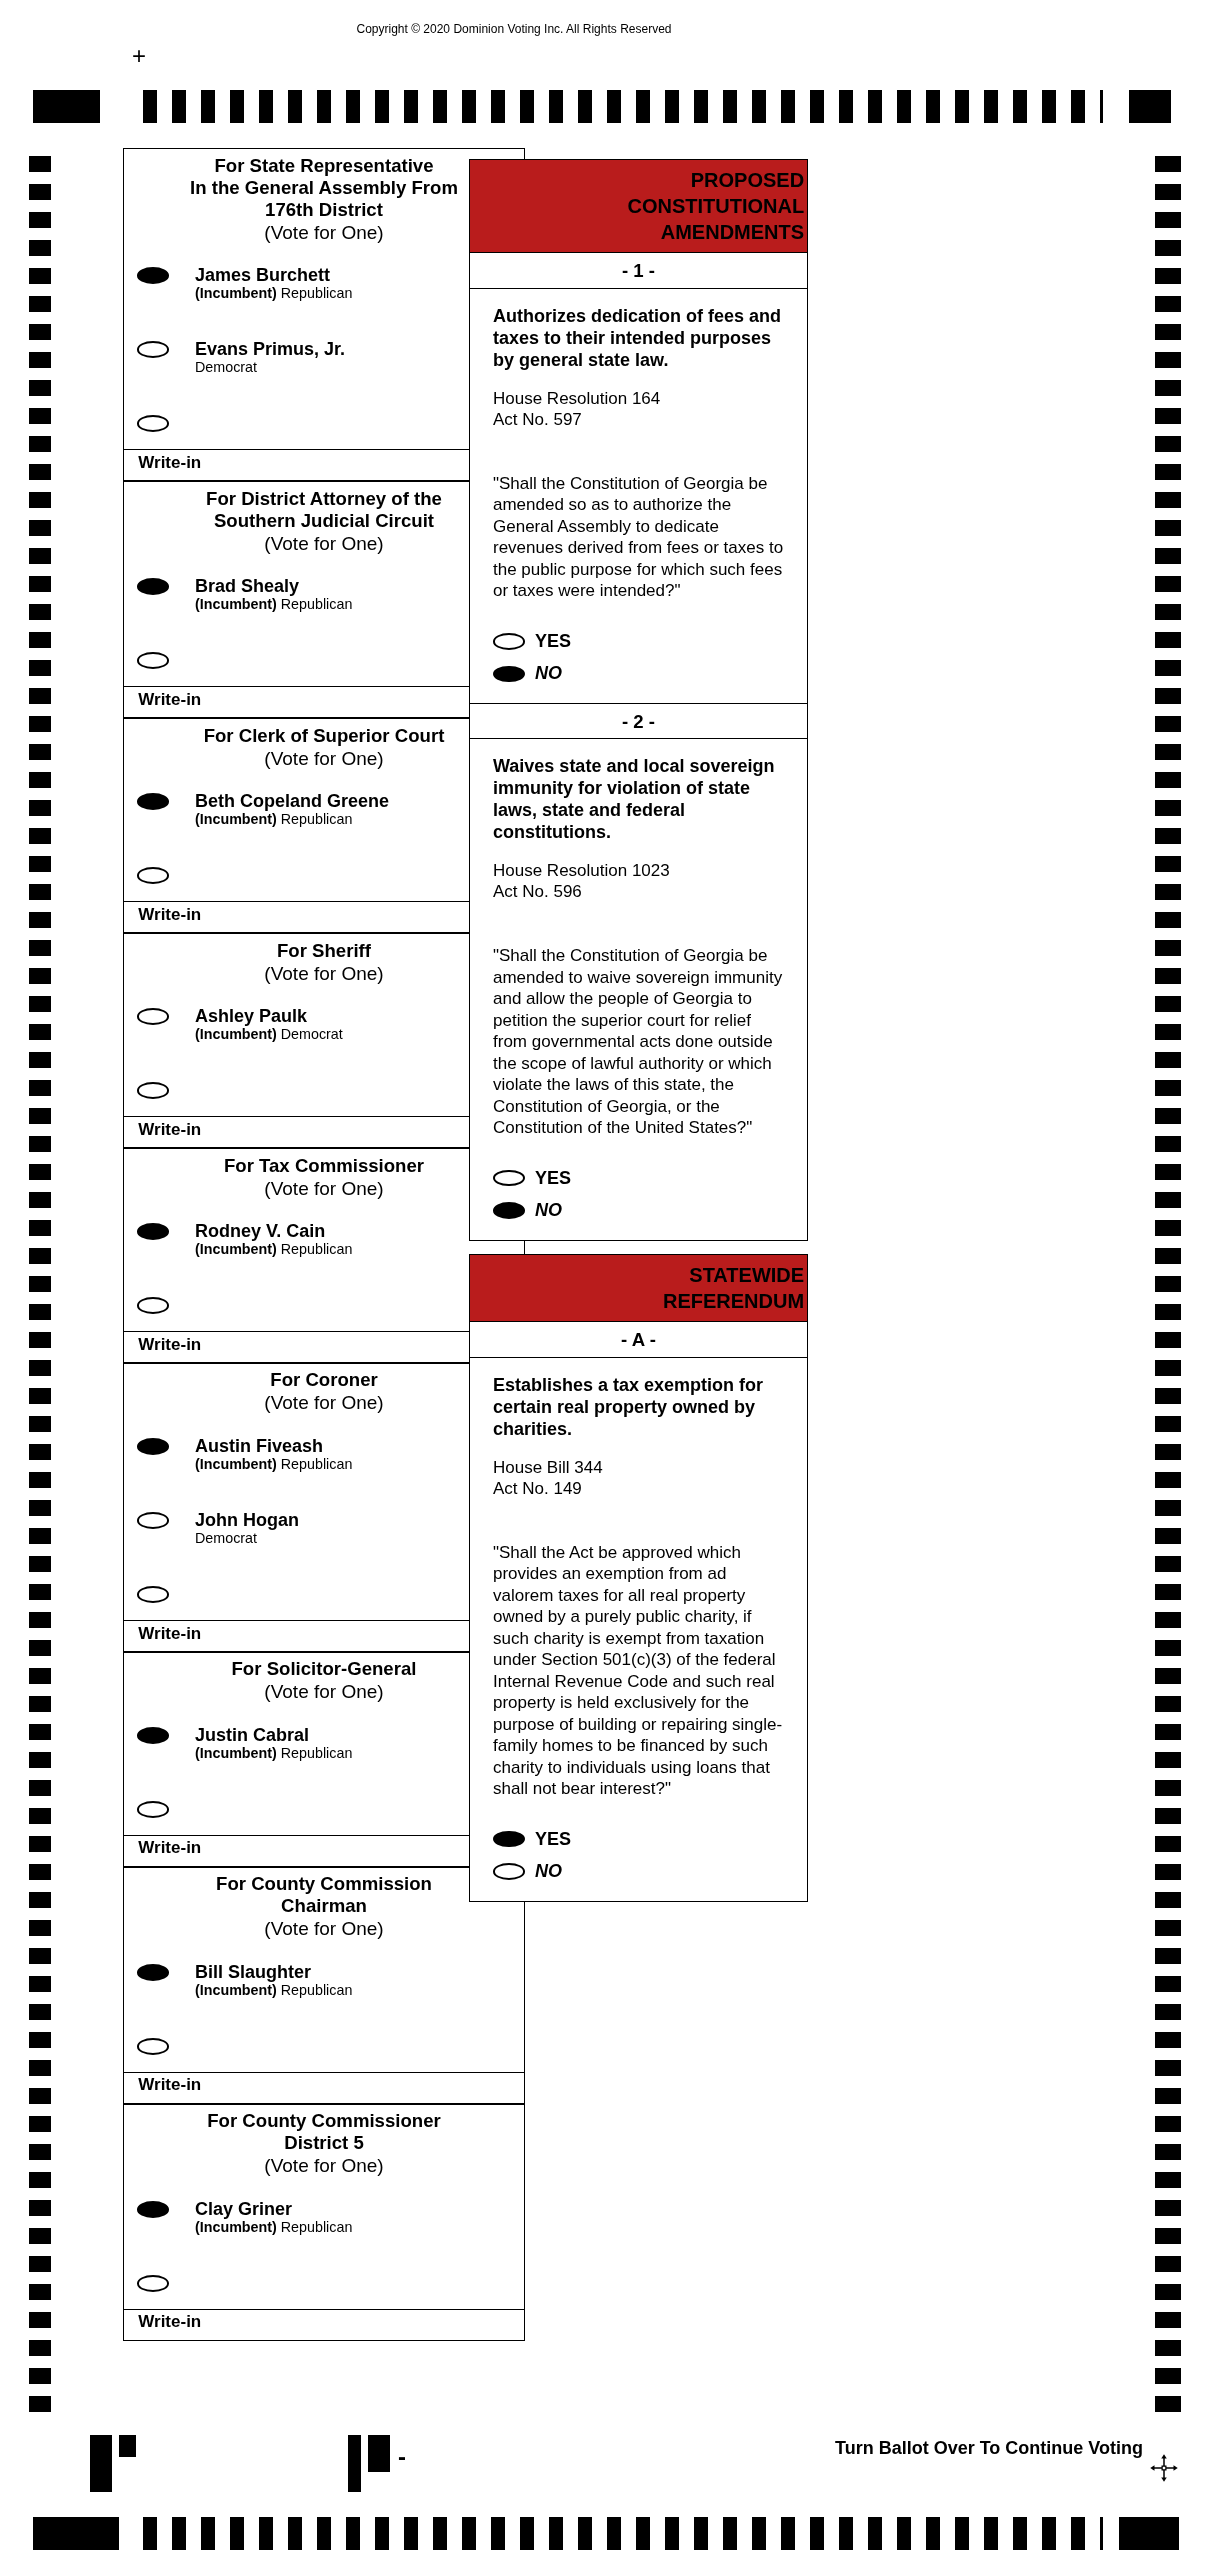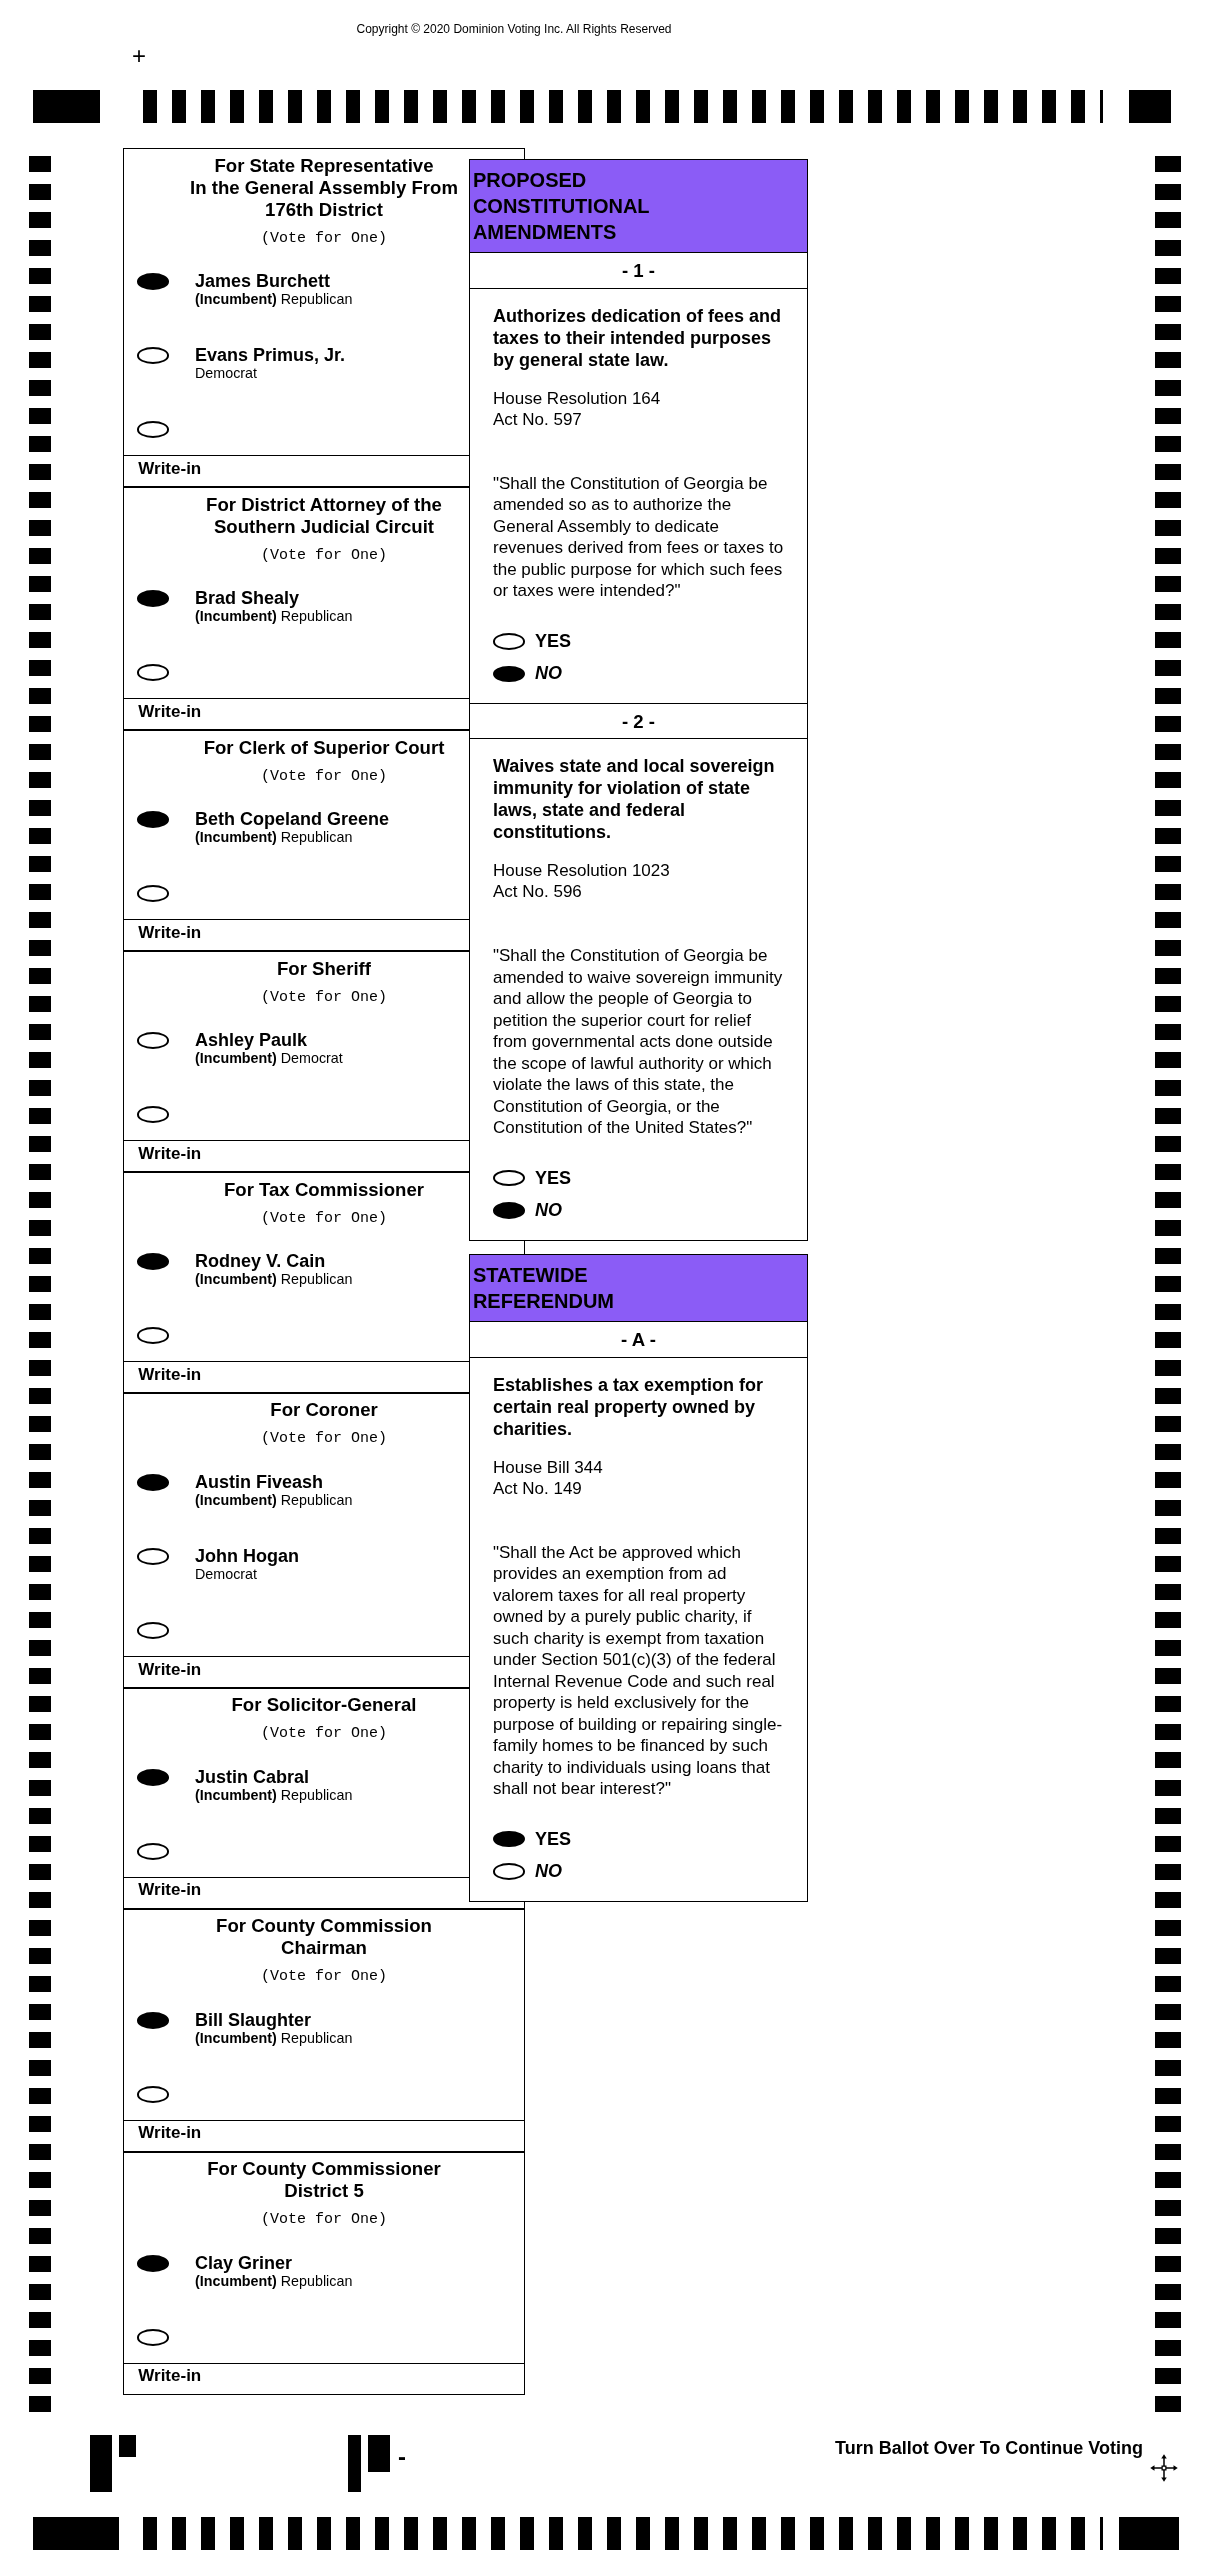--- a/index.html
+++ b/index.html
@@ -64,40 +64,40 @@
   }
   .right-col {
     position: absolute; left: 469px; top: 159px; width: 339px;
   }
 
   
   .race { border-bottom: 2.1px solid #000; }
   .race:last-child { border-bottom: none; }
   .race-head { text-align: center; padding: 5.7px 4.3px 2.1px; }
   .race-title { font-size: 18.6px; font-weight: bold; line-height: 22px; }
-  .race-note { font-size: 15px; line-height: 18px; margin-top: 9px; font-family: Liberation Mono, monospace; }
+  .race-note { font-size: 19px; line-height: 18px; margin-top: 3px; }
   .cands { margin-top: 21.5px; }
   .cand { display: flex; gap: 26px; padding-left: 13px; margin-bottom: 37px; }
   .cand-name { display: block; font-size: 18px; font-weight: bold; line-height: 20px; }
   .cand-detail { display: block; font-size: 14.3px; line-height: 17px; }
   .oval {
     display: inline-block; width: 32px; height: 16.5px;
     border: 2.1px solid #000; border-radius: 50%;
     background: #fff; flex: none; margin-top: 2.1px;
   }
   .oval.filled { background: #000; }
   .writein-bubble-row { padding-left: 13px; margin-bottom: 17px; line-height: 0; }
   .writein { border-top: 1.4px solid #000; padding: 2.9px 0 7.2px 14.3px; }
   .writein-label { font-size: 17px; font-weight: bold; }
 
   
   .box-header {
-    border: 1.4px solid #000; text-align: left;
+    border: 1.4px solid #000; text-align: right;
     font-weight: bold; font-size: 20px; line-height: 26px;
-    padding: 7.2px 2.9px; background: #8b5cf6;
+    padding: 7.2px 2.9px; background: #b91c1c;
   }
   .measure-box { border: 1.4px solid #000; border-top: none; background: #fff; }
   .ref-header { margin-top: 13px; }
   .measure:not(:first-child) { border-top: 1.4px solid #000; }
   .measure-number {
     text-align: center; font-weight: bold; font-size: 18.6px;
     line-height: 23px; padding: 5.7px 0; border-bottom: 1.4px solid #000;
   }
   .measure-body { padding: 16px 18.6px 18.6px 23px; }
   .measure-summary { font-size: 18px; line-height: 22px; font-weight: bold; margin-bottom: 17px; }

